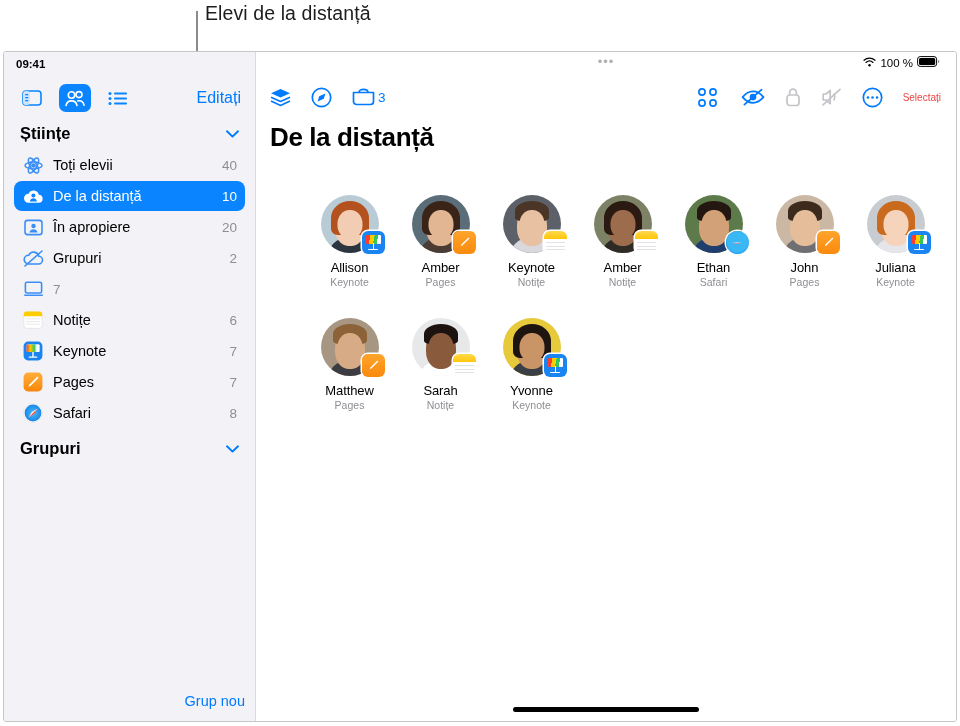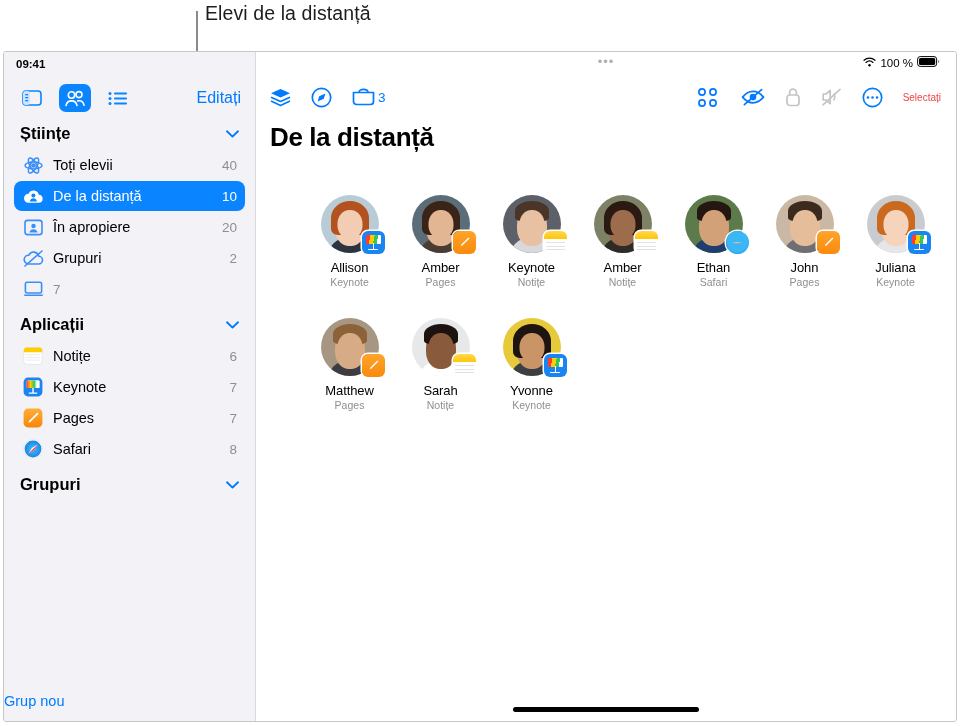--- a/index.html
+++ b/index.html
@@ -72,21 +72,21 @@
     height: 30px; padding: 0 8px; border-radius: 8px;
     margin-bottom: 1px;
   }
   .row.sel { background: #0a84ff; }
   .row .ic { width: 22px; height: 20px; margin-right: 9px; display: flex; align-items: center; justify-content: center; flex: none; }
   .row .lb { font-size: 14.5px; color: #000; flex: 1; }
   .row .ct { font-size: 13.5px; color: #8e8e93; }
   .row.sel .lb, .row.sel .ct { color: #fff; }
 
   #new-group {
-    color: #007aff; font-size: 14.5px;
+    text-align: right; color: #007aff; font-size: 14.5px;
     padding: 10px 10px 12px 0; cursor: pointer;
   }
 
   
   #main { flex: 1; position: relative; background: #fff; display: flex; flex-direction: column; }
   #m-status {
     height: 22px; position: relative;
   }
   #m-dots {
     position: absolute; left: 50%; transform: translateX(-50%); top: 7px;
@@ -265,26 +265,20 @@
       <span class="ct">2</span>
         </div>
         <div class="row">
           <span class="ic">
             <svg width="21" height="16" viewBox="0 0 21 16">
               <rect x="2.4" y="1.2" width="16.2" height="10.8" rx="1.6" fill="none" stroke="#3a8ef6" stroke-width="1.6"></rect>
               <path d="M.6 13.6h19.8l-1 1.4H1.6z" fill="#3a8ef6"></path>
             </svg>
           </span>
       <span class="ct">7</span>
-        </div>
-        <div class="sec-head">
-          <span class="t">Aplicații</span>
-    <span class="chev"><svg width="13" height="8" viewBox="0 0 13 8">
-              <path d="M1 1.3L6.5 6.6 12 1.3" fill="none" stroke="#007aff" stroke-width="1.9" stroke-linecap="round" stroke-linejoin="round"></path>
-            </svg></span>
         </div>
         <div class="row">
           <span class="ic">
             <svg width="20" height="20" viewBox="0 0 20 20">
               <rect x=".8" y="1.6" width="18.4" height="16.8" rx="3" fill="#fff" stroke="#e3e3e6" stroke-width=".8"></rect>
               <path d="M.8 4.6A3 3 0 013.8 1.6h12.4a3 3 0 013 3v1.6H.8z" fill="#ffcc00"></path>
               <g fill="#e8e8ec">
                 <rect x="2.6" y="8.4" width="14.8" height=".9"></rect>
                 <rect x="2.6" y="11" width="14.8" height=".9"></rect>
                 <rect x="2.6" y="13.6" width="14.8" height=".9"></rect>

